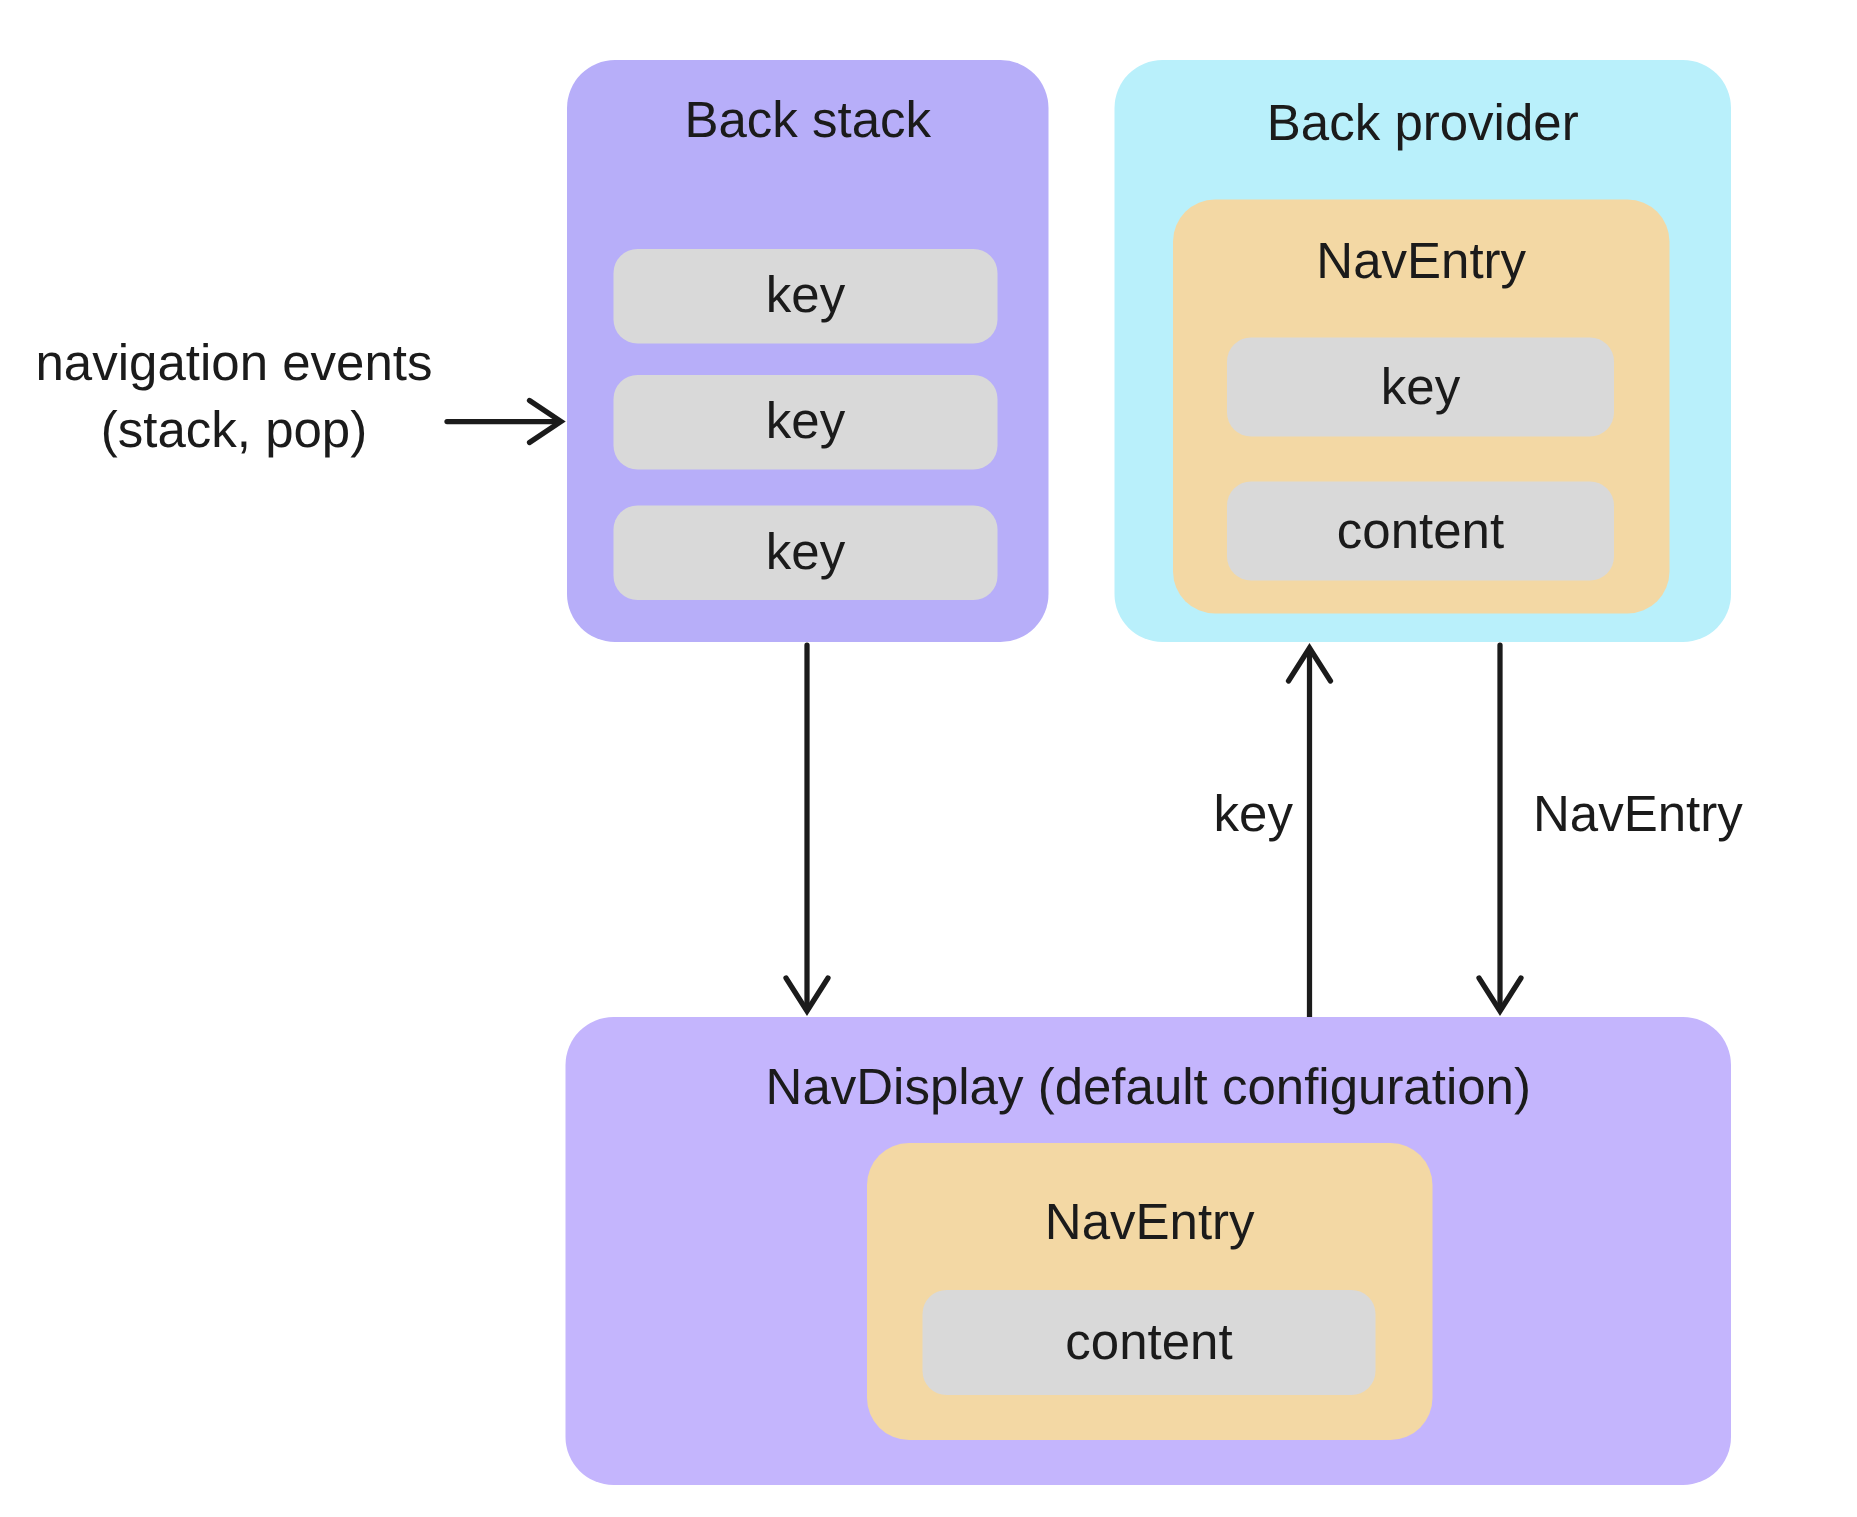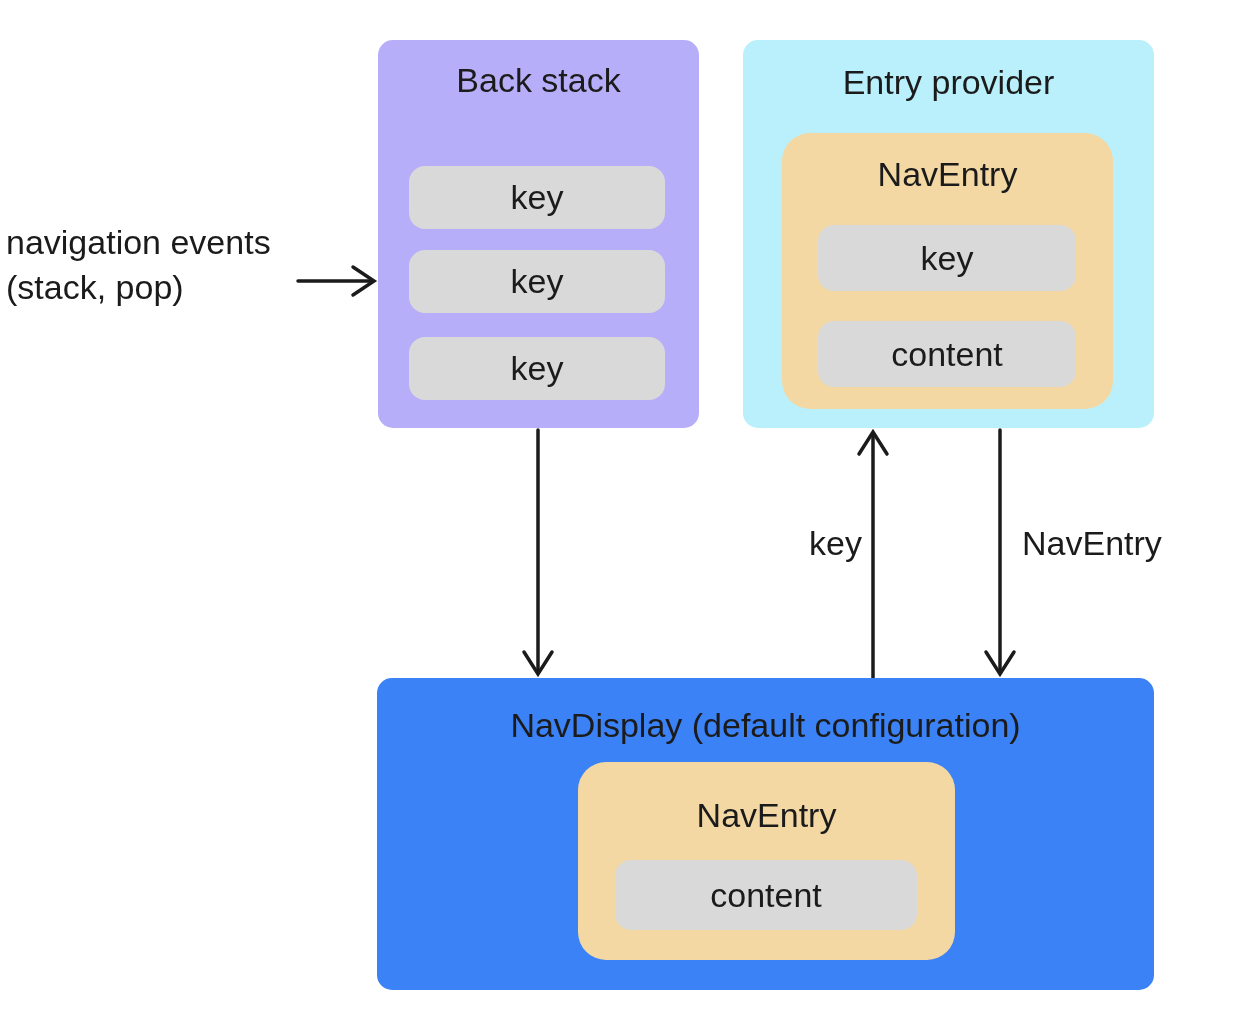--- a/index.html
+++ b/index.html
@@ -22,21 +22,21 @@
     width: 1238px; height: 1011px;
     pointer-events: none;
   }
   .arrows line, .arrows path {
     stroke: #1b1b1b;
     stroke-width: 3.5;
     fill: none;
     stroke-linecap: round;
     stroke-linejoin: miter;
   }
-  .box { position: absolute; border-radius: 15px; }
+  .box { position: absolute; border-radius: 32px; }
   .inner-box { position: absolute; border-radius: 28px; }
   .box-title {
     position: absolute;
     left: 0; right: 0;
     text-align: center;
     font-size: 34px;
     line-height: 40px;
     white-space: nowrap;
   }
   .pill {
@@ -66,21 +66,21 @@
   .nav-display { left: 377px; top: 678px; width: 777px; height: 312px; }
   .nav-display > .box-title { top: 27px; }
   .nd-naventry { left: 201px; top: 84px; width: 377px; height: 198px; }
   .nd-naventry > .box-title { top: 33px; }
   .nd-content-pill { left: 37px; top: 98px; width: 302px; height: 70px; }
   
   .nav-events-label {
     position: absolute;
     left: 6px; top: 220px;
     width: 300px;
-    text-align: left;
+    text-align: center;
     font-size: 34px;
     line-height: 45px;
   }
   .arrow-label {
     position: absolute;
     font-size: 34px;
     line-height: 40px;
     white-space: nowrap;
   }
   .key-arrow-label { left: 700px; top: 523px; width: 162px; text-align: right; }
@@ -116,32 +116,32 @@
   </div>
 
   <div class="box back-stack" style="background-color: rgb(183, 174, 249);">
     <div class="box-title">Back stack</div>
     <div class="pill bs-pill-1" style="background-color: rgb(217, 217, 217);">key</div>
     <div class="pill bs-pill-2" style="background-color: rgb(217, 217, 217);">key</div>
     <div class="pill bs-pill-3" style="background-color: rgb(217, 217, 217);">key</div>
   </div>
 
   <div class="box entry-provider" style="background-color: rgb(185, 240, 251);">
-    <div class="box-title">Entry provider</div>
+    <div class="box-title">Back provider</div>
     <div class="inner-box ep-naventry" style="background-color: rgb(243, 216, 164);">
       <div class="box-title">NavEntry</div>
       <div class="pill ep-key-pill" style="background-color: rgb(217, 217, 217);">key</div>
       <div class="pill ep-content-pill" style="background-color: rgb(217, 217, 217);">content</div>
     </div>
   </div>
 
   <div class="arrow-label key-arrow-label">key</div>
   <div class="arrow-label naventry-arrow-label">NavEntry</div>
 
-  <div class="box nav-display" style="background-color: #3b82f6;">
+  <div class="box nav-display" style="background-color: #c4b5fd;">
     <div class="box-title">NavDisplay (default configuration)</div>
     <div class="inner-box nd-naventry" style="background-color: rgb(243, 216, 164);">
       <div class="box-title">NavEntry</div>
       <div class="pill nd-content-pill" style="background-color: rgb(217, 217, 217);">content</div>
     </div>
   </div>
 
 </div>
 
 </body></html>

